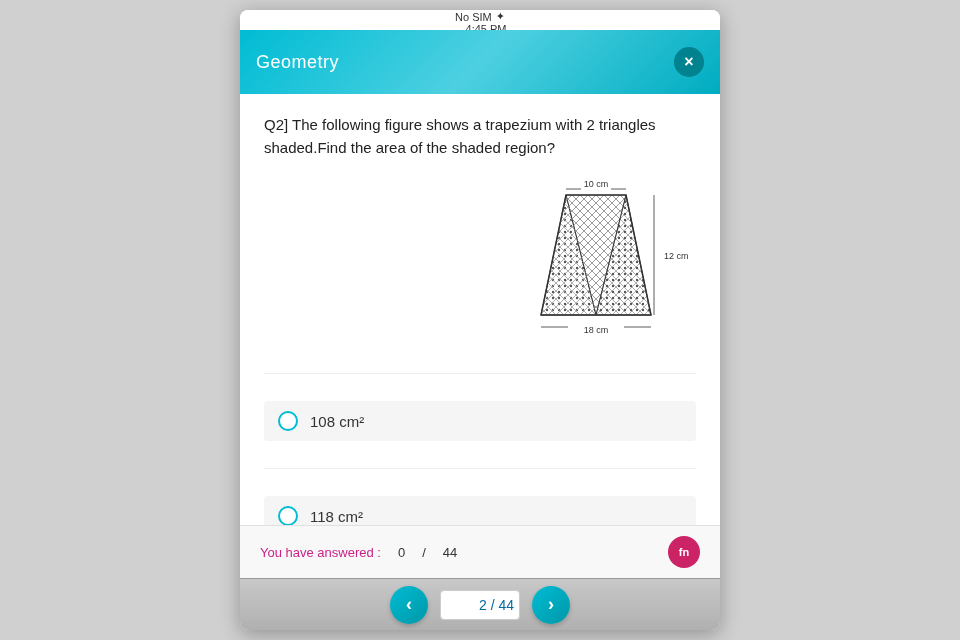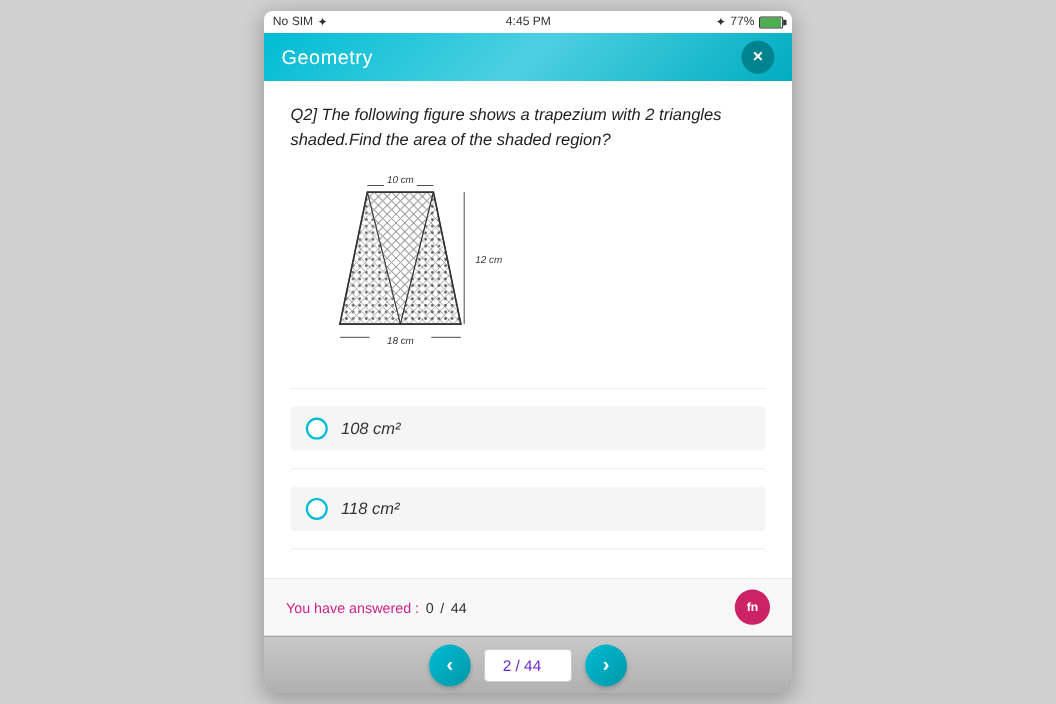--- a/index.html
+++ b/index.html
@@ -25,30 +25,31 @@
     
     .status-bar {
       background: #fff;
       height: 20px;
       display: flex;
       align-items: center;
       justify-content: space-between;
       padding: 0 8px;
       font-size: 11px;
       color: #333;
+      flex-direction: column;
     }
     .status-left, .status-right {
       display: flex;
       align-items: center;
       gap: 4px;
     }
     
     .header {
       background: linear-gradient(135deg, #00bcd4 0%, #4dd0e1 50%, #00acc1 100%);
-      height: 44px;
+      height: 64px;
       display: flex;
       align-items: center;
       justify-content: space-between;
       padding: 0 16px;
       position: relative;
     }
     .header-title {
       color: white;
       font-size: 18px;
       font-weight: 500;
@@ -66,43 +67,42 @@
       color: white;
       font-size: 16px;
       font-weight: bold;
     }
     
     .content {
       flex: 1;
       background: #ffffff;
       overflow-y: auto;
       padding: 20px 24px;
-      font-style: italic;
     }
     .question-text {
       font-size: 15px;
       color: #222;
       line-height: 1.5;
       margin-bottom: 16px;
     }
     
     .figure-container {
       display: flex;
-      justify-content: flex-start;
+      justify-content: flex-end;
       margin-bottom: 24px;
     }
     .figure-svg {
       width: 200px;
       height: 170px;
     }
     
     .options-container {
       display: flex;
       flex-direction: column;
-      gap: 12px;
+      gap: 23px;
       margin-bottom: 20px;
     }
     .option-row {
       display: flex;
       align-items: center;
       background: #f5f5f5;
       border-radius: 4px;
       padding: 10px 14px;
       gap: 12px;
       cursor: pointer;
@@ -173,25 +173,25 @@
       cursor: pointer;
       color: white;
       font-size: 18px;
       font-weight: bold;
       box-shadow: 0 2px 4px rgba(0,0,0,0.2);
     }
     .page-indicator {
       background: white;
       border: 1px solid #ccc;
       border-radius: 4px;
-      padding: 6px 16px;
+      padding: 6px 5px;
       font-size: 14px;
-      color: #6d28d9;
+      color: #0369a1;
       min-width: 80px;
-      text-align: left;
+      text-align: right;
     }
     .separator {
       border-bottom: 1px solid #eee;
       margin: 4px 0;
     }
   </style>
 </head>
 <body>
 
 <div class="device-frame">
@@ -268,21 +268,21 @@
       <div class="option-row">
         <div class="option-radio"></div>
         <span class="option-text">118 cm²</span>
       </div>
       <div class="separator"></div>
 
     </div>
   </div>
 
   <div class="bottom-status">
-    <div style="display:flex;align-items:flex-end;gap:6px;">
+    <div style="display:flex;align-items:flex-end;gap:17px;">
       <span class="answered-text">You have answered :</span>
       <span class="answered-count">0</span>
       <span class="answered-count">/</span>
       <span class="answered-count">44</span>
     </div>
     <div class="logo-badge">fn</div>
   </div>
 
   <div class="nav-bar">
     <div class="nav-btn">‹</div>

